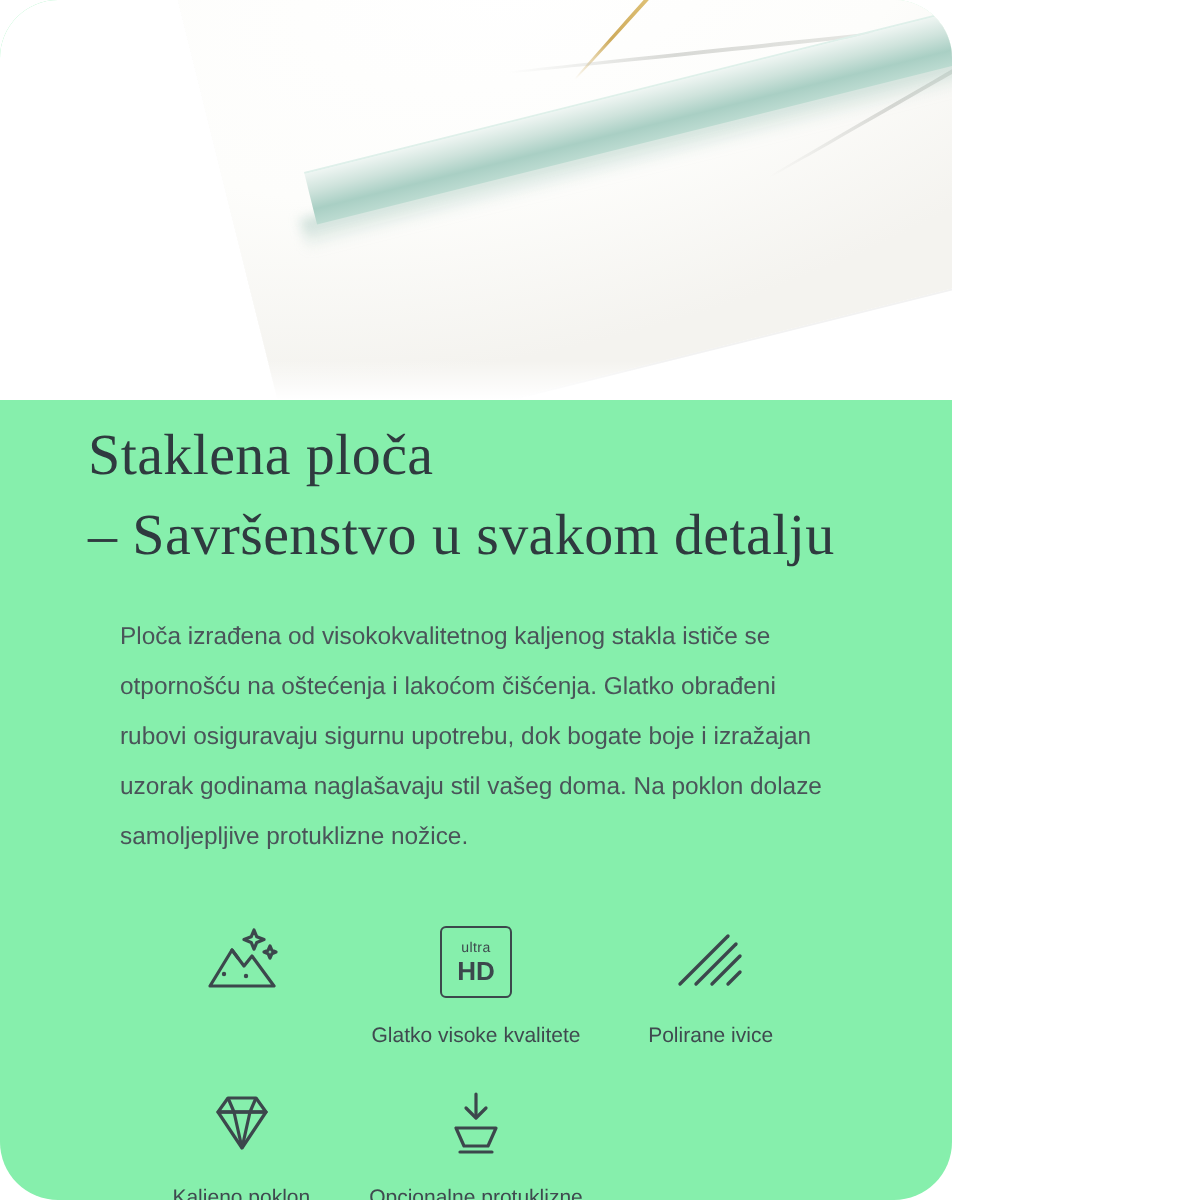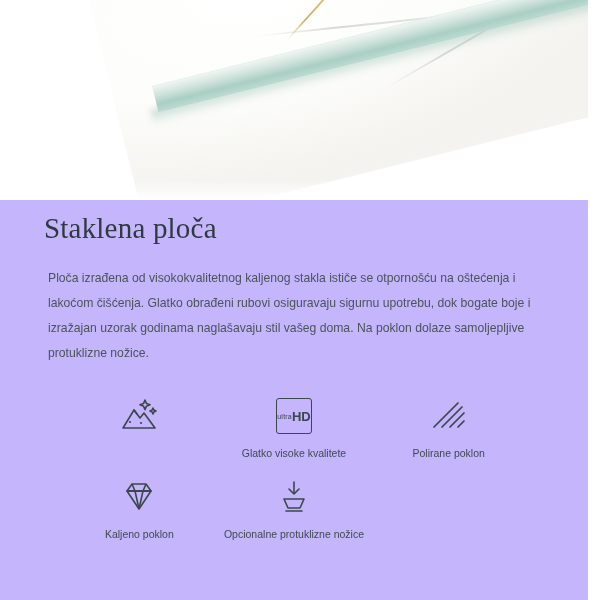--- a/index.html
+++ b/index.html
@@ -8,24 +8,25 @@
   }
   body {
     width: 600px;
     height: 600px;
     background: #ffffff;
     font-family: "Liberation Sans", sans-serif;
     overflow: hidden;
   }
   .page {
     position: relative;
-    width: 588px;
+    width: 476px;
     height: 600px;
-    background: #c4b5fd;
+    background: #86efac;
     overflow: hidden;
+    border-radius: 29px;
   }
 
   
   .hero {
     position: relative;
     width: 600px;
     height: 200px;
     overflow: hidden;
     background: #ffffff;
   }
@@ -95,21 +96,21 @@
     color: #2f3a3f;
     font-weight: 400;
     letter-spacing: 0.2px;
     margin: 0 0 18px 0;
   }
   .title .line2 { display: block; }
   .body-text {
     font-size: 12.2px;
     line-height: 2.05;
     color: #4a5459;
-    margin: 4px;
+    margin: 16px;
     max-width: 520px;
   }
 
   
   .features {
     margin-top: 26px;
     display: grid;
     grid-template-columns: repeat(3, 1fr);
     grid-row-gap: 12px;
     padding: 0 18px;
@@ -134,21 +135,21 @@
     font-size: 10.5px;
     color: #3f4a4f;
     line-height: 1.4;
   }
   .ultrahd-box {
     width: 34px;
     height: 34px;
     border: 1.6px solid #3c474c;
     border-radius: 3px;
     display: flex;
-    flex-direction: row;
+    flex-direction: column;
     align-items: center;
     justify-content: center;
     line-height: 1;
   }
   .ultrahd-box .u1 { font-size: 7px; letter-spacing: .2px; }
   .ultrahd-box .u2 { font-size: 13px; font-weight: bold; margin-top: 1px; }
 </style>
 </head>
 <body>
 
@@ -164,20 +165,21 @@
 
     </div>
     <div class="edge-shadow"></div>
     <div class="edge"></div>
     <div class="hero-fade"></div>
   </div>
 
   <div class="content">
     <h1 class="title">
       <span>Staklena ploča</span>
+      <span class="line2">– Savršenstvo u svakom detalju</span>
     </h1>
     <p class="body-text">Ploča izrađena od visokokvalitetnog kaljenog stakla ističe se otpornošću na oštećenja i lakoćom čišćenja. Glatko obrađeni rubovi osiguravaju sigurnu upotrebu, dok bogate boje i izražajan uzorak godinama naglašavaju stil vašeg doma. Na poklon dolaze samoljepljive protuklizne nožice.</p>
 
     <div class="features">
 
       <div class="feature">
         <div class="feature-icon">
           <svg width="44" height="40" viewBox="0 0 44 40" fill="none" stroke="#3c474c" stroke-width="1.6" stroke-linecap="round" stroke-linejoin="round">
             <path d="M6 32 L17 14 L23 22 L27 17 L38 32 Z"></path>
             <path d="M17 14 L20 18"></path>
@@ -201,21 +203,21 @@
 
       <div class="feature">
         <div class="feature-icon">
           <svg width="42" height="38" viewBox="0 0 42 38" fill="none" stroke="#3c474c" stroke-width="1.7" stroke-linecap="round">
             <path d="M6 30 L30 6"></path>
             <path d="M14 30 L34 10"></path>
             <path d="M22 30 L36 16"></path>
             <path d="M30 30 L36 24"></path>
           </svg>
         </div>
-        <div class="feature-label">Polirane poklon</div>
+        <div class="feature-label">Polirane ivice</div>
       </div>
 
       <div class="feature">
         <div class="feature-icon">
           <svg width="42" height="38" viewBox="0 0 42 38" fill="none" stroke="#3c474c" stroke-width="1.6" stroke-linejoin="round">
             <path d="M9 13 L21 31 L33 13 Z"></path>
             <path d="M9 13 L14 6 L28 6 L33 13 Z"></path>
             <path d="M14 6 L17 13 L21 31"></path>
             <path d="M28 6 L25 13 L21 31"></path>
             <path d="M9 13 L33 13"></path>

